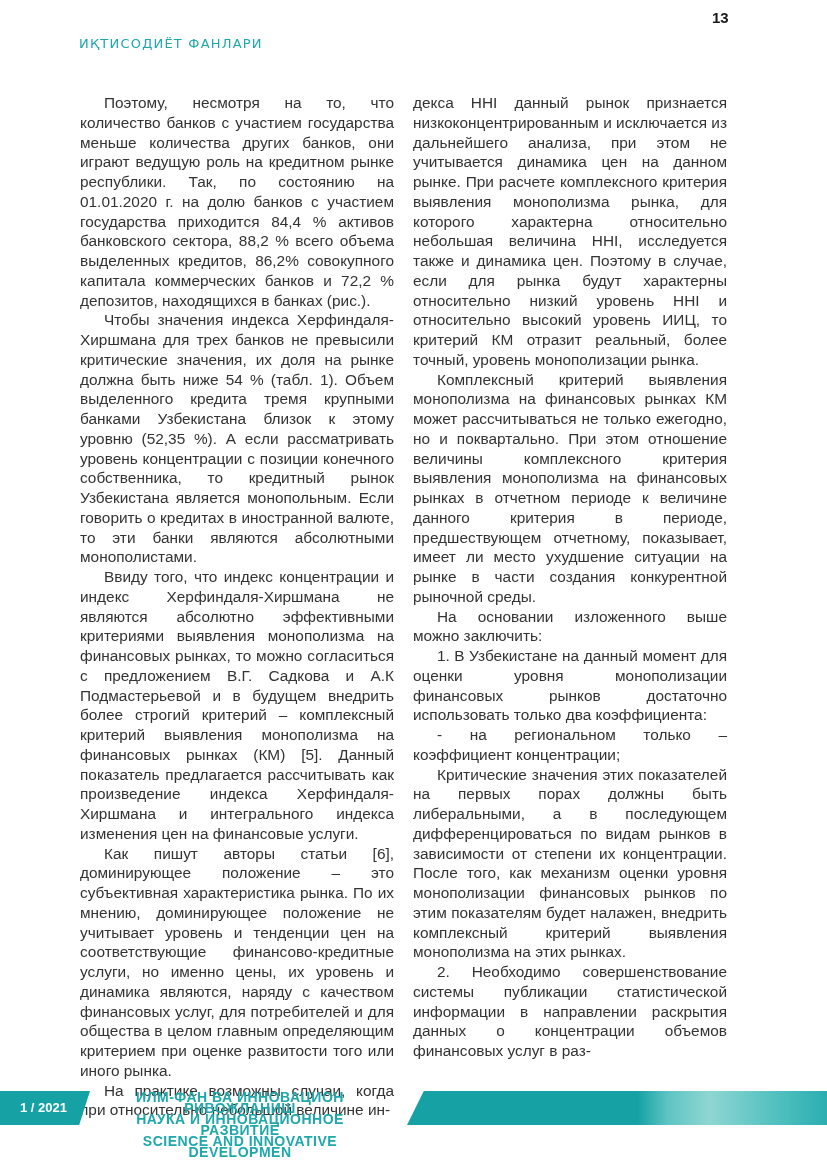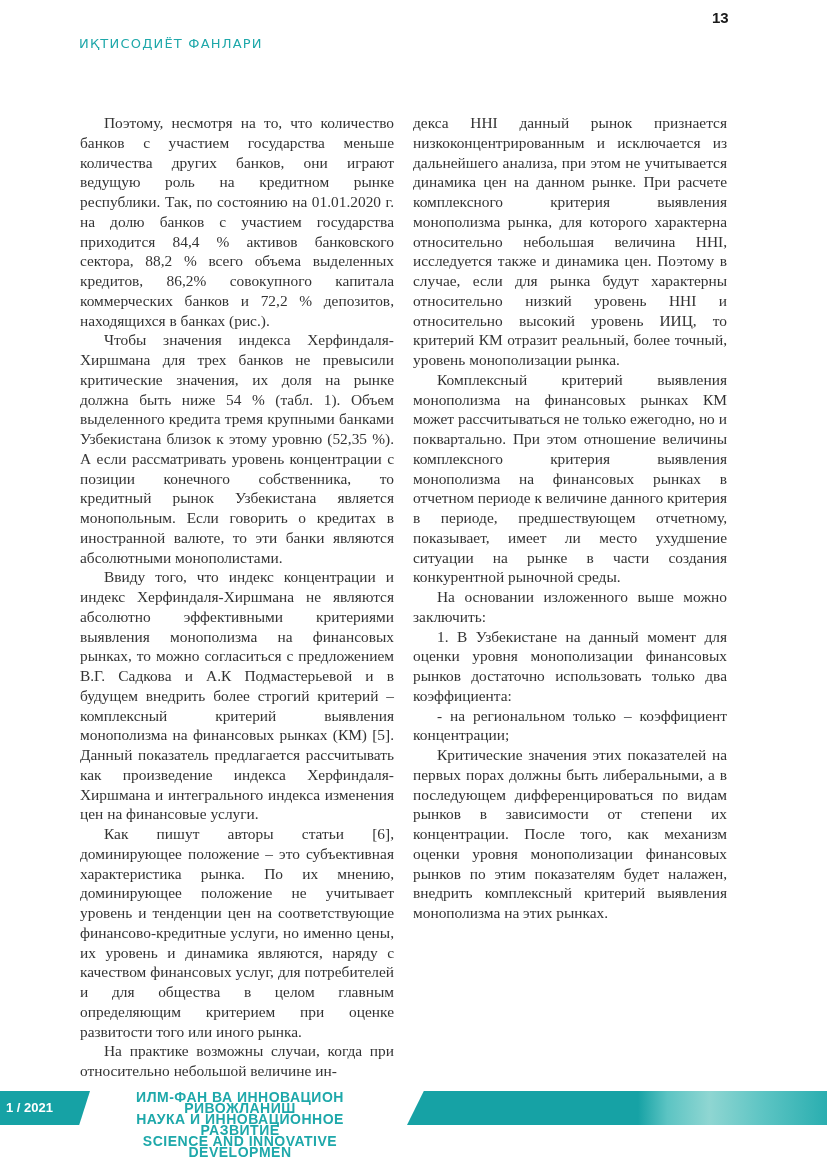--- a/index.html
+++ b/index.html
@@ -4,35 +4,35 @@
 <style>
   html, body { margin:0; padding:0; }
   body { width:827px; height:1169px; background:#ffffff; position:relative; overflow:hidden; }
   .header {
     position:absolute; left:79px; top:36px;
     font-family:"DejaVu Sans", sans-serif; font-weight:normal; font-size:13px;
     letter-spacing:1.2px; color:#1ea8aa;
   }
   .col {
     position:absolute; top:93px; width:314px;
-    font-family:Liberation Serif, serif; font-size:15.4px; line-height:19.75px;
-    color:#333333; text-align:justify;margin-top:20px;
+    font-family:Liberation Sans, sans-serif; font-size:15.4px; line-height:19.75px;
+    color:#333333; text-align:justify;
   }
   .col.left { left:80px; }
   .col.right { left:413px; }
   .col p { margin:0; text-indent:24px; }
   .col p.noindent { text-indent:0; }
   .col p.bold { font-weight:bold; }
   .footer { position:absolute; left:0; top:1091px; width:827px; height:34px; }
   .ft-left {
     position:absolute; left:0; top:0; width:90px; height:34px; background:#16a2a5;
     clip-path:polygon(0 0,100% 0,88% 100%,0 100%);
   }
   .ft-issue {
-    position:absolute; left:6px; top:9px; font-family:"Liberation Sans", sans-serif;
+    position:absolute; left:20px; top:9px; font-family:"Liberation Sans", sans-serif;
     font-weight:bold; font-size:13px; color:#ffffff;
   }
   .ft-center {
     position:absolute; left:120px; top:1px; width:240px; text-align:center;
     font-family:"Liberation Sans", sans-serif; font-weight:bold; font-size:14px;
     line-height:11px; color:#1ea8aa; letter-spacing:0.5px;
   }
   .ft-right {
     position:absolute; left:407px; top:0; width:420px; height:34px;
     background:linear-gradient(90deg,#16a2a5 0%,#16a2a5 55%,#5cc4c3 62%,#8fd6d2 72%,#5cc4c3 85%,#2aaeb0 100%);
@@ -60,20 +60,21 @@
   <p>На практике возможны случаи, когда при относительно небольшой величине ин-</p>
 </div>
 
 <div class="col right">
   <p class="noindent">декса HHI данный рынок признается низкоконцентрированным и исключается из дальнейшего анализа, при этом не учитывается динамика цен на данном рынке. При расчете комплексного критерия выявления монополизма рынка, для которого характерна относительно небольшая величина HHI, исследуется также и динамика цен. Поэтому в случае, если для рынка будут характерны относительно низкий уровень HHI и относительно высокий уровень ИИЦ, то критерий КМ отразит реальный, более точный, уровень монополизации рынка.</p>
   <p>Комплексный критерий выявления монополизма на финансовых рынках КМ может рассчитываться не только ежегодно, но и поквартально. При этом отношение величины комплексного критерия выявления монополизма на финансовых рынках в отчетном периоде к величине данного критерия в периоде, предшествующем отчетному, показывает, имеет ли место ухудшение ситуации на рынке в части создания конкурентной рыночной среды.</p>
   <p>На основании изложенного выше можно заключить:</p>
   <p>1. В Узбекистане на данный момент для оценки уровня монополизации финансовых рынков достаточно использовать только два коэффициента:</p>
   <p>- на региональном только – коэффициент концентрации;</p>
   <p>Критические значения этих показателей на первых порах должны быть либеральными, а в последующем дифференцироваться по видам рынков в зависимости от степени их концентрации. После того, как механизм оценки уровня монополизации финансовых рынков по этим показателям будет налажен, внедрить комплексный критерий выявления монополизма на этих рынках.</p>
+  <p>2. Необходимо совершенствование системы публикации статистической информации в направлении раскрытия данных о концентрации объемов финансовых услуг в раз-</p>
 </div>
 
 <div class="footer">
   <div class="ft-left"></div>
   <div class="ft-issue">1 / 2021</div>
   <div class="ft-center">
     <div>ИЛМ-ФАН ВА ИННОВАЦИОН РИВОЖЛАНИШ</div>
     <div>НАУКА И ИННОВАЦИОННОЕ РАЗВИТИЕ</div>
     <div>SCIENCE AND INNOVATIVE DEVELOPMEN</div>
   </div>

